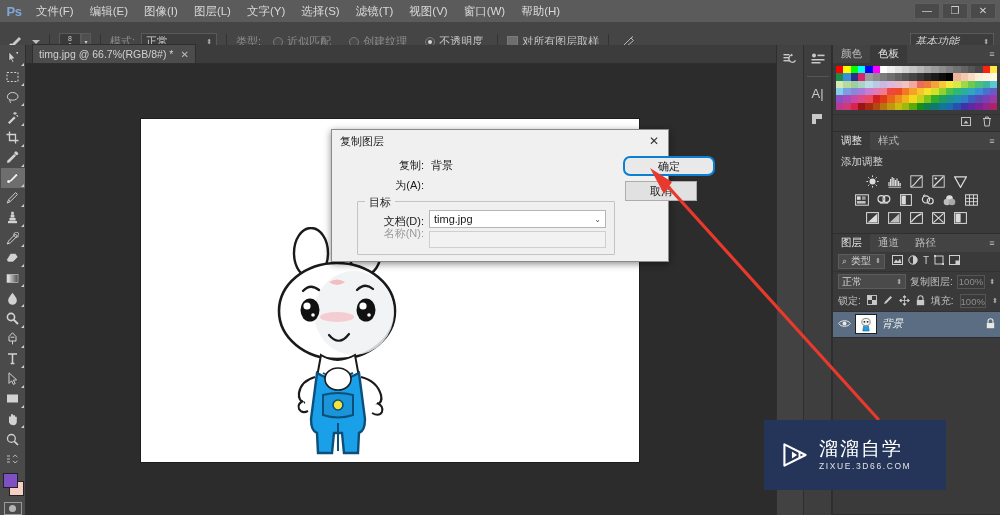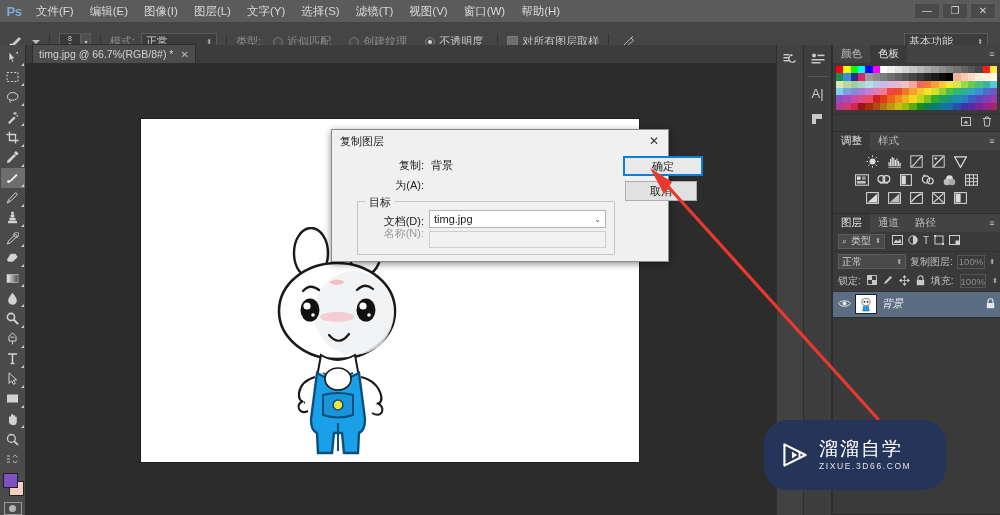--- a/index.html
+++ b/index.html
@@ -68,21 +68,21 @@
     width: 10px; height: 10px; border-radius: 50%;
     border: 1px solid #7a7a7a; background: #4a4a4a; position: relative;
   }
   .opt-radio.on::after {
     content: ""; position: absolute; left: 2px; top: 2px;
     width: 4px; height: 4px; border-radius: 50%; background: #d6d6d6;
   }
   .opt-check { width: 11px; height: 11px; border: 1px solid #7a7a7a; background: #6e6e6e; }
   .opt-div { width: 1px; height: 16px; background: #333; margin: 0 3px; }
   .opt-grp { display: flex; align-items: center; gap: 4px; }
-  .opt-right { margin-left: auto; display: flex; align-items: center; gap: 6px; padding-right: 12px; }
+  .opt-right { margin-left: auto; display: flex; align-items: center; gap: 6px; padding-right: 6px; font-style: italic; }
   .ws-select {
     background: #3d3d3d; border: 1px solid #5a5a5a; height: 17px; width: 84px;
     display: flex; align-items: center; justify-content: space-between; padding: 0 4px;
     color: #cfcfcf; font-size: 11px;
   }
 
   
   .toolbar {
     position: absolute; left: 0; top: 45px; width: 26px; bottom: 0;
     background: #4a4a4a; border-right: 1px solid #2e2e2e;
@@ -268,21 +268,21 @@
     color: #1a1a1a; font-size: 11px;
   }
   .dlg-btn.primary { background: #e9e9e9; border: 2px solid #0a7fd4; }
 
   
   .annot-arrow { position: absolute; left: 0; top: 0; width: 1000px; height: 515px; pointer-events: none; }
 
   
   .watermark {
     position: absolute; left: 764px; top: 420px; width: 182px; height: 70px;
-    background: #243559; display: flex; align-items: center; gap: 9px; padding-left: 16px; border-radius: 23px;
+    background: #243559; display: flex; align-items: center; gap: 9px; padding-left: 16px;
   }
   .wm-logo { width: 30px; height: 30px; flex: 0 0 30px; }
   .wm-txt { display: flex; flex-direction: column; }
   .wm-main { color: #ffffff; font-size: 19px; letter-spacing: 2px; line-height: 22px; }
   .wm-sub { color: #e2e2e2; font-size: 8.5px; letter-spacing: 1.6px; line-height: 12px; }
 </style>
 </head>
 <body>
 
 <div id="app">
@@ -760,20 +760,21 @@
       </div>
     </div>
 
     <div class="panel">
       <div class="panel-tabs">
         <div class="ptab active">调整</div>
         <div class="ptab">样式</div>
         <div class="pmenu">≡</div>
       </div>
       <div class="adj-body">
+        <div class="adj-title">添加调整</div>
         <div class="adj-row">
           <span class="adj-ic">
             <svg width="13" height="13" viewBox="0 0 13 13">
                 <circle cx="6.5" cy="6.5" r="3" fill="#dcdcdc"></circle>
                 <g stroke="#dcdcdc" stroke-width="1">
                   <path d="M6.5 0.4 L6.5 2"></path>
                   <path d="M6.5 11 L6.5 12.6"></path>
                   <path d="M0.4 6.5 L2 6.5"></path>
                   <path d="M11 6.5 L12.6 6.5"></path>
                   <path d="M2.2 2.2 L3.4 3.4"></path>
@@ -1017,21 +1018,21 @@
       <div class="dlg-combo" style="left:97px; top:58px; width:177px;">
         <span>timg.jpg</span>
         <span class="combo-arrow">⌄</span>
       </div>
 
       <div class="dlg-lbl dim" style="left:30px; top:74px; width:62px; text-align:right;">名称(N):</div>
       <div class="dlg-input disabled" style="left:97px; top:79px; width:177px;">
         <span style="font-size:11px;color:#8a8a8a;"></span>
       </div>
 
-      <div class="dlg-btn primary" style="left:291px; top:4px; width:80px;">确定</div>
+      <div class="dlg-btn primary" style="left:291px; top:4px; width:92px;border-radius:7px;">确定</div>
       <div class="dlg-btn" style="left:293px; top:29px; width:72px;">取消</div>
     </div>
   </div>
 
   <svg class="annot-arrow">
     <line x1="878" y1="419" x2="663" y2="181" stroke="#e8392c" stroke-width="3.2" stroke-linecap="round"></line>
     <polygon points="650,168 672,182 664,194" fill="#e8392c"></polygon>
   </svg>
 
   <div class="watermark" style="background: rgb(36, 53, 89);">

